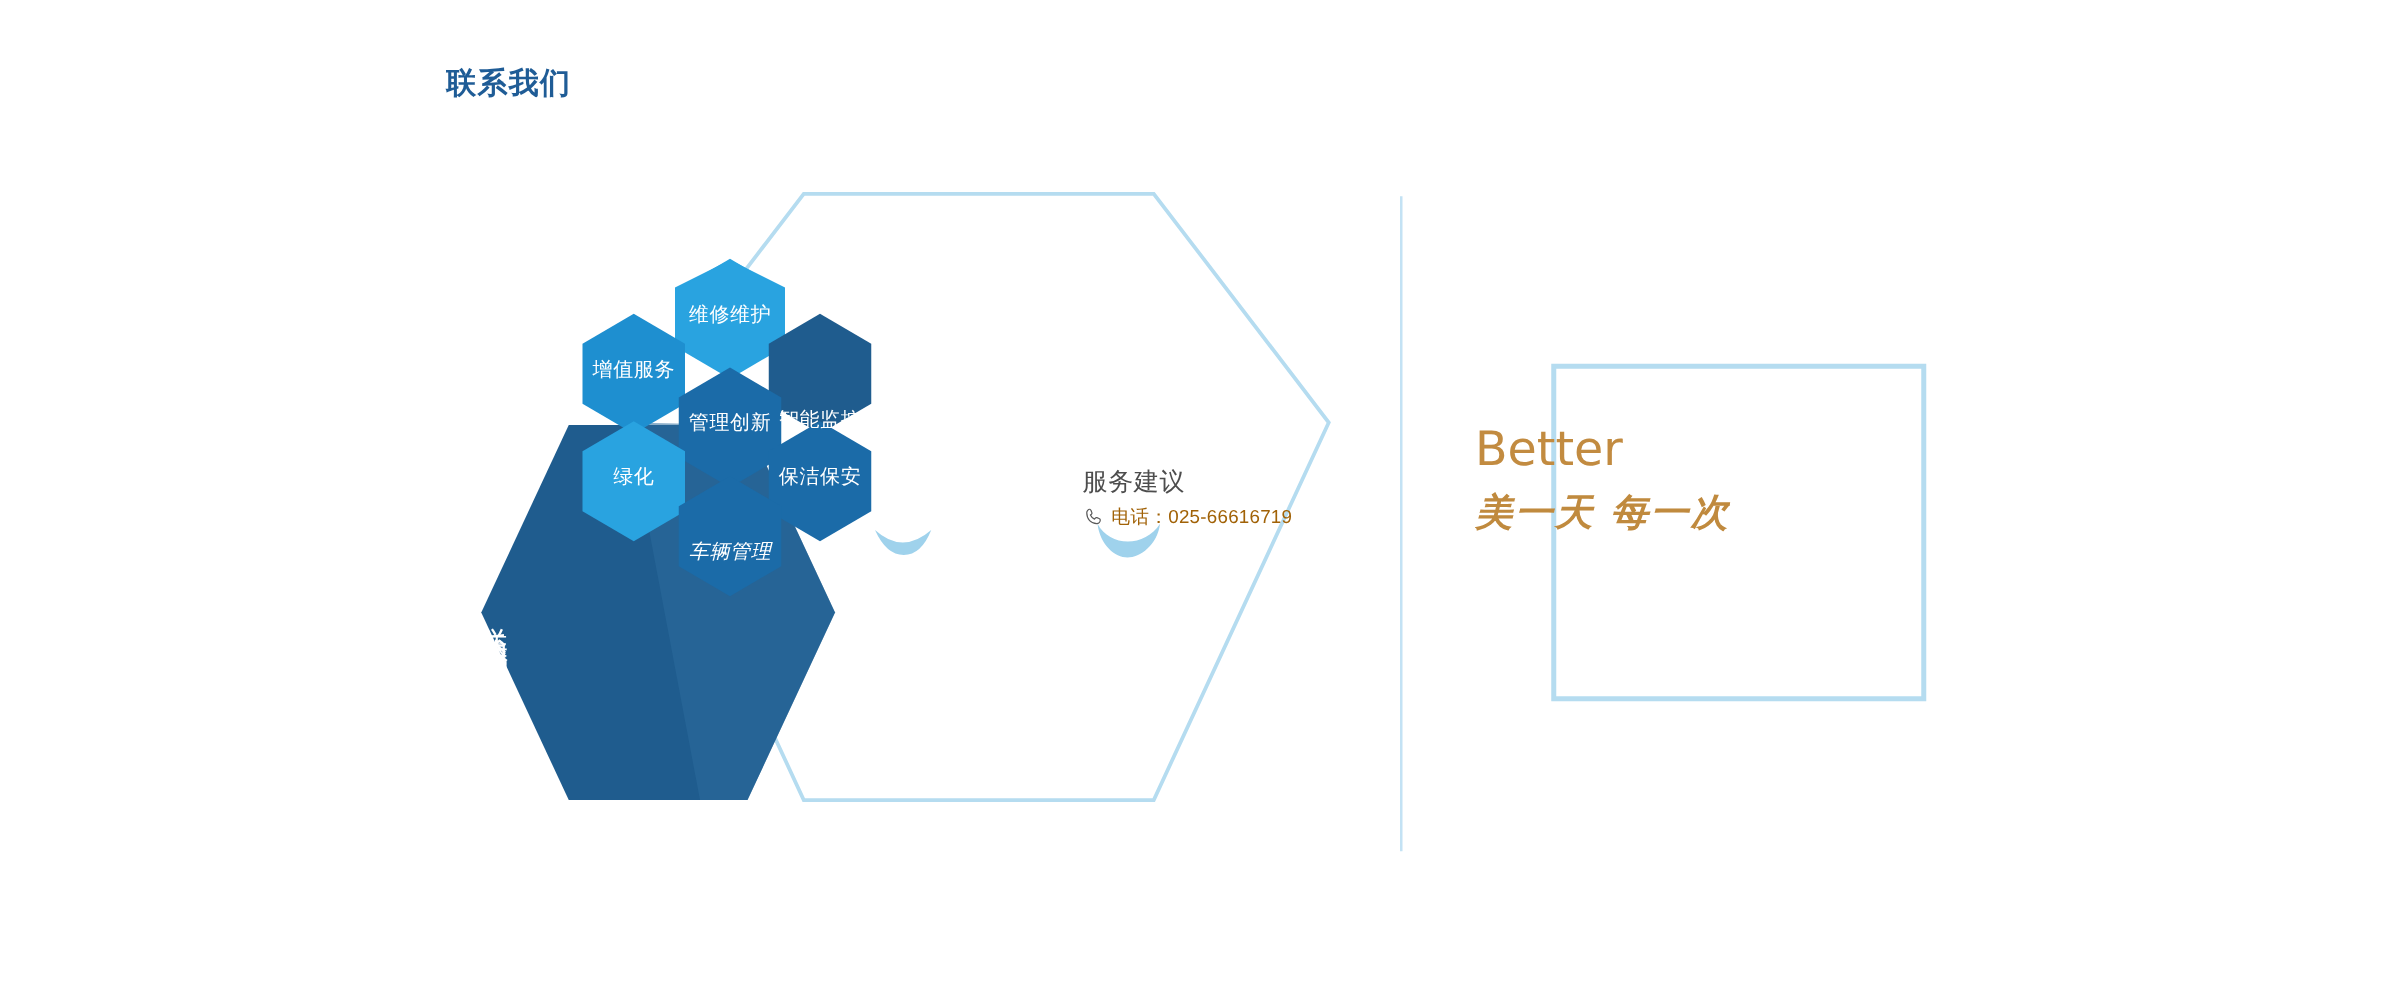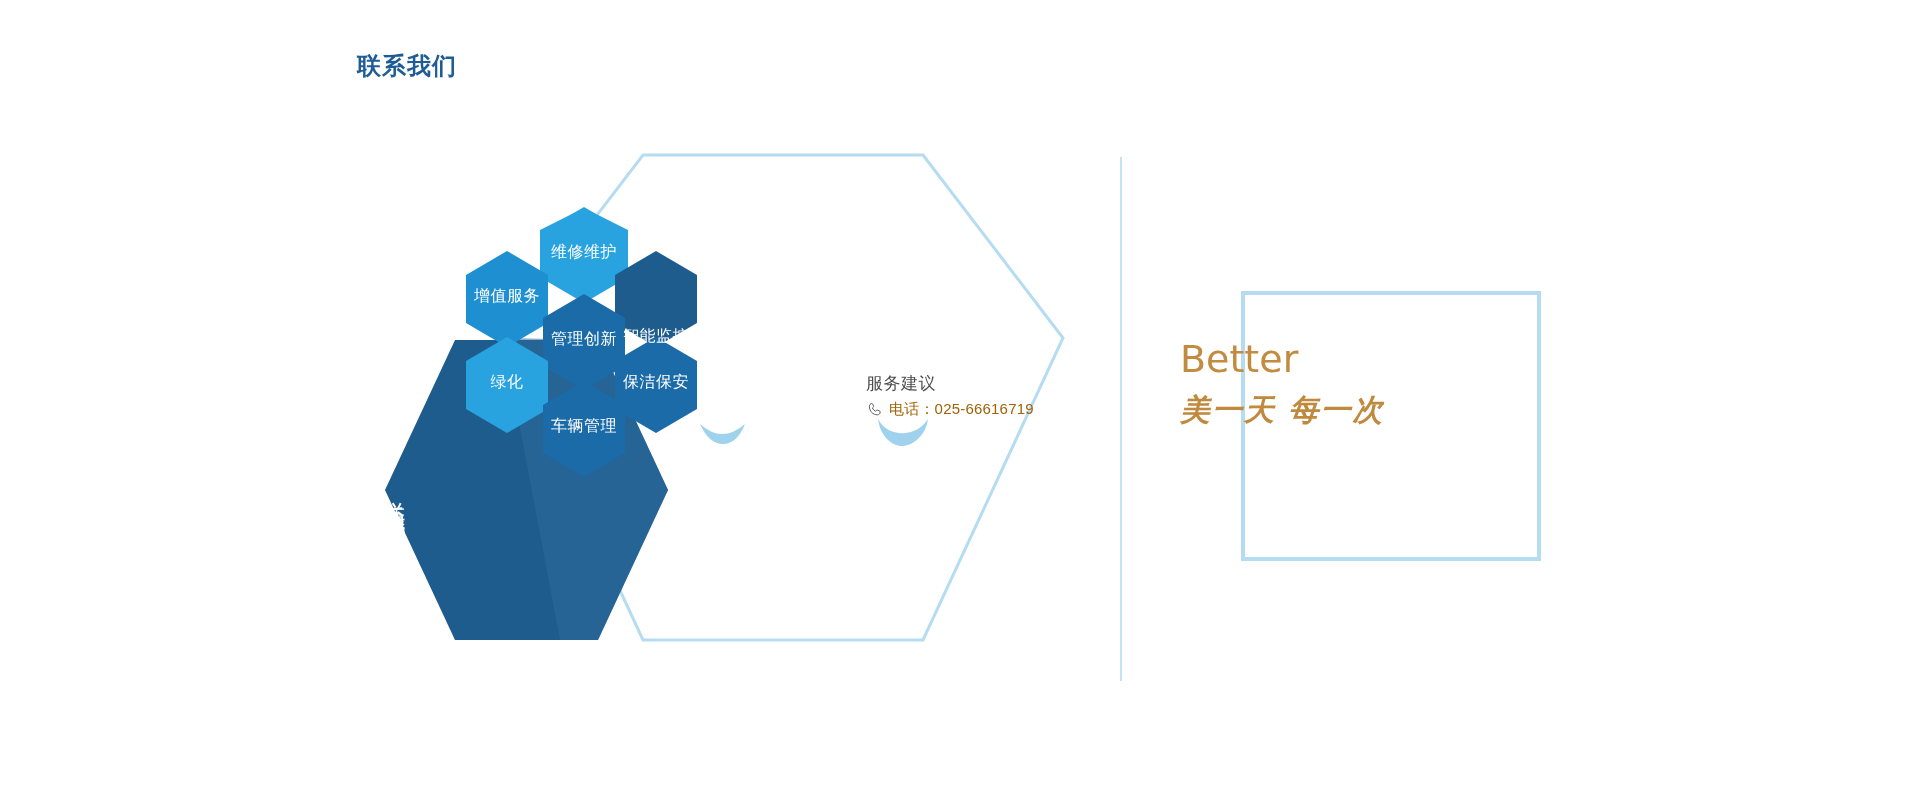--- a/index.html
+++ b/index.html
@@ -48,21 +48,21 @@
     line-height:1.15;
   }
 
   
   .contact{
     position:absolute;
     left:866px;top:372px;
     color:#4a4a4a;
   }
   .contact-title{
-    font-size:17px;
+    font-size:20px;
     color:#4d4d4d;
     margin:0 0 5px 0;
     letter-spacing:.5px;
   }
   .contact-row{
     display:flex;align-items:center;gap:5px;
   }
   .contact-phone{
     font-size:15px;color:#a16207;white-space:nowrap;letter-spacing:.2px;
   }
@@ -136,21 +136,21 @@
   </svg>
 
   <div class="hex-center-label" style="left:393px;top:490px;">联系我们</div>
 
   <div class="hex-label" style="left:584px;top:252px;">维修维护</div>
   <div class="hex-label" style="left:507px;top:296px;">增值服务</div>
   <div class="hex-label" style="left:656px;top:296px;margin-top:40px;">智能监控</div>
   <div class="hex-label" style="left:584px;top:339px;">管理创新</div>
   <div class="hex-label" style="left:507px;top:382px;">绿化</div>
   <div class="hex-label" style="left:656px;top:382px;">保洁保安</div>
-  <div class="hex-label" style="left:584px;top:426px;">车辆管理</div>
+  <div class="hex-label" style="left:584px;top:442px;font-style:italic;">车辆管理</div>
 
   <div class="contact">
     <div class="contact-title">服务建议</div>
     <div class="contact-row">
       <svg class="phone-ico" viewBox="0 0 24 24">
         <path d="M7.5 3.2c.9 0 1.3.5 1.6 1.3l.9 2.3c.25.7.1 1.2-.45 1.65l-1.1.9c.85 1.95 2.4 3.5 4.35 4.35l.9-1.1c.45-.55.95-.7 1.65-.45l2.3.9c.8.3 1.3.7 1.3 1.6 0 2.1-1.7 3.8-3.8 3.8C9.1 18.45 4.55 13.9 4.55 7.0c0-2.1 1.7-3.8 2.95-3.8z" fill="none" stroke="#5a5a5a" stroke-width="1.3" stroke-linejoin="round"></path>
       </svg>
       <span class="contact-phone">电话：025-66616719</span>
     </div>
   </div>

